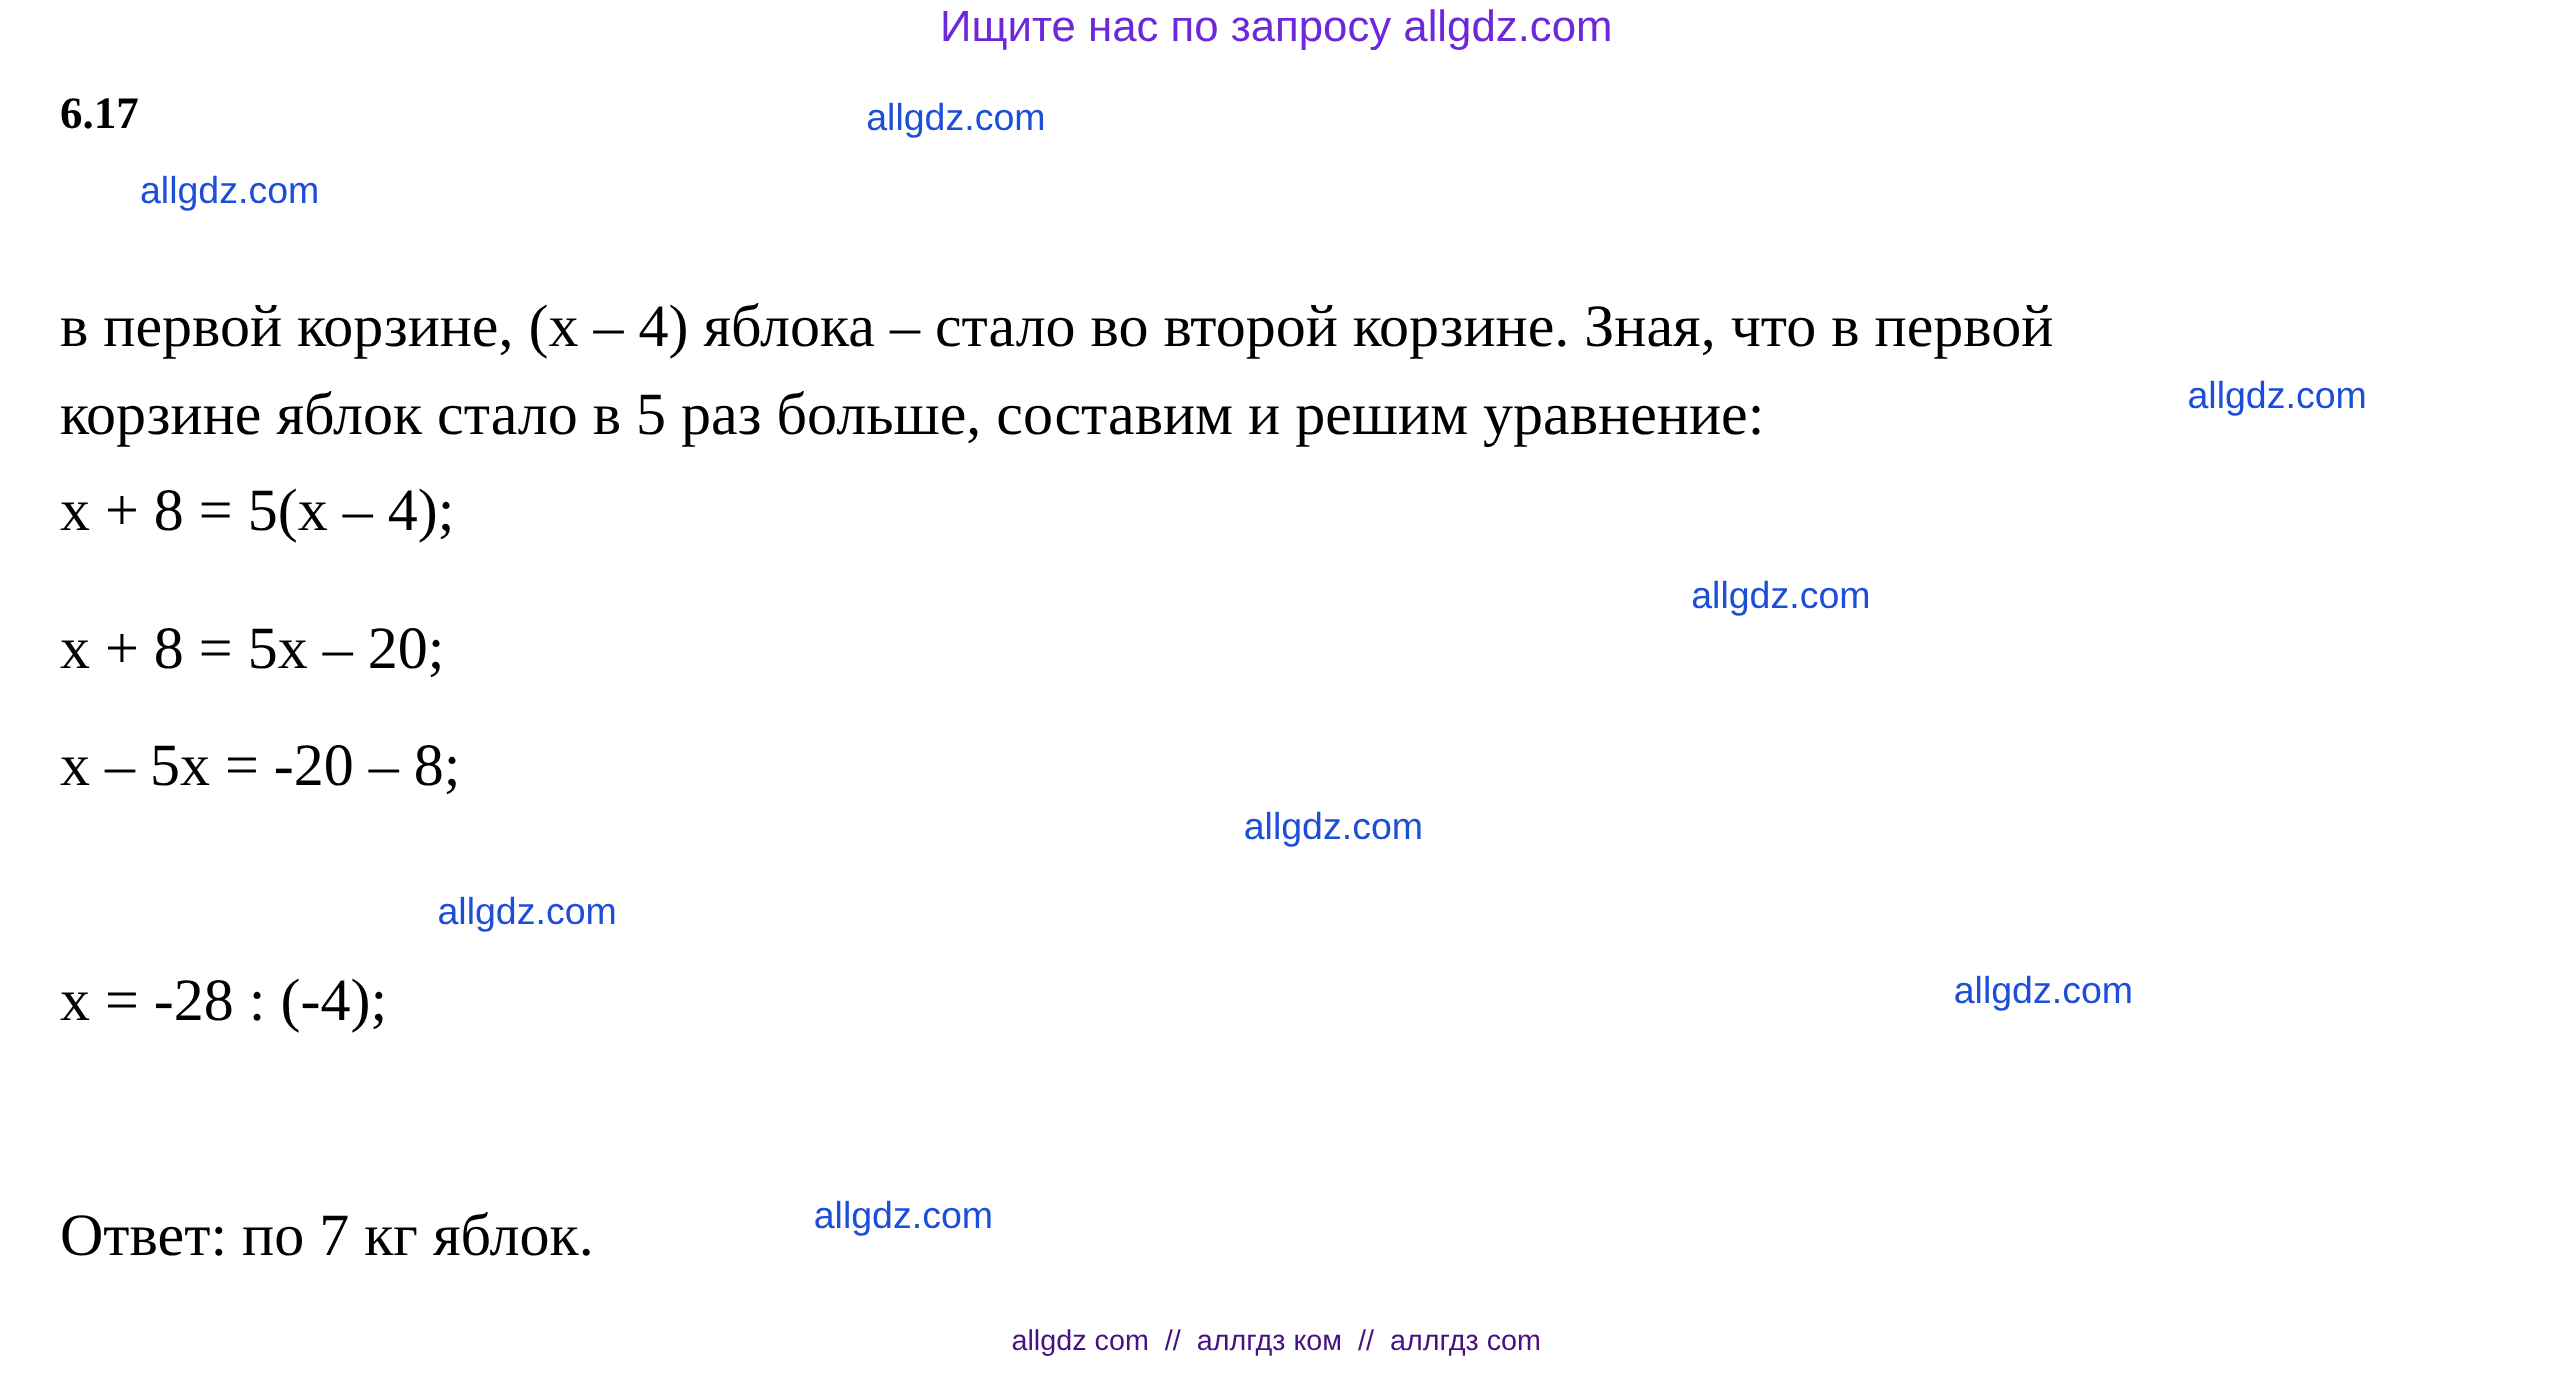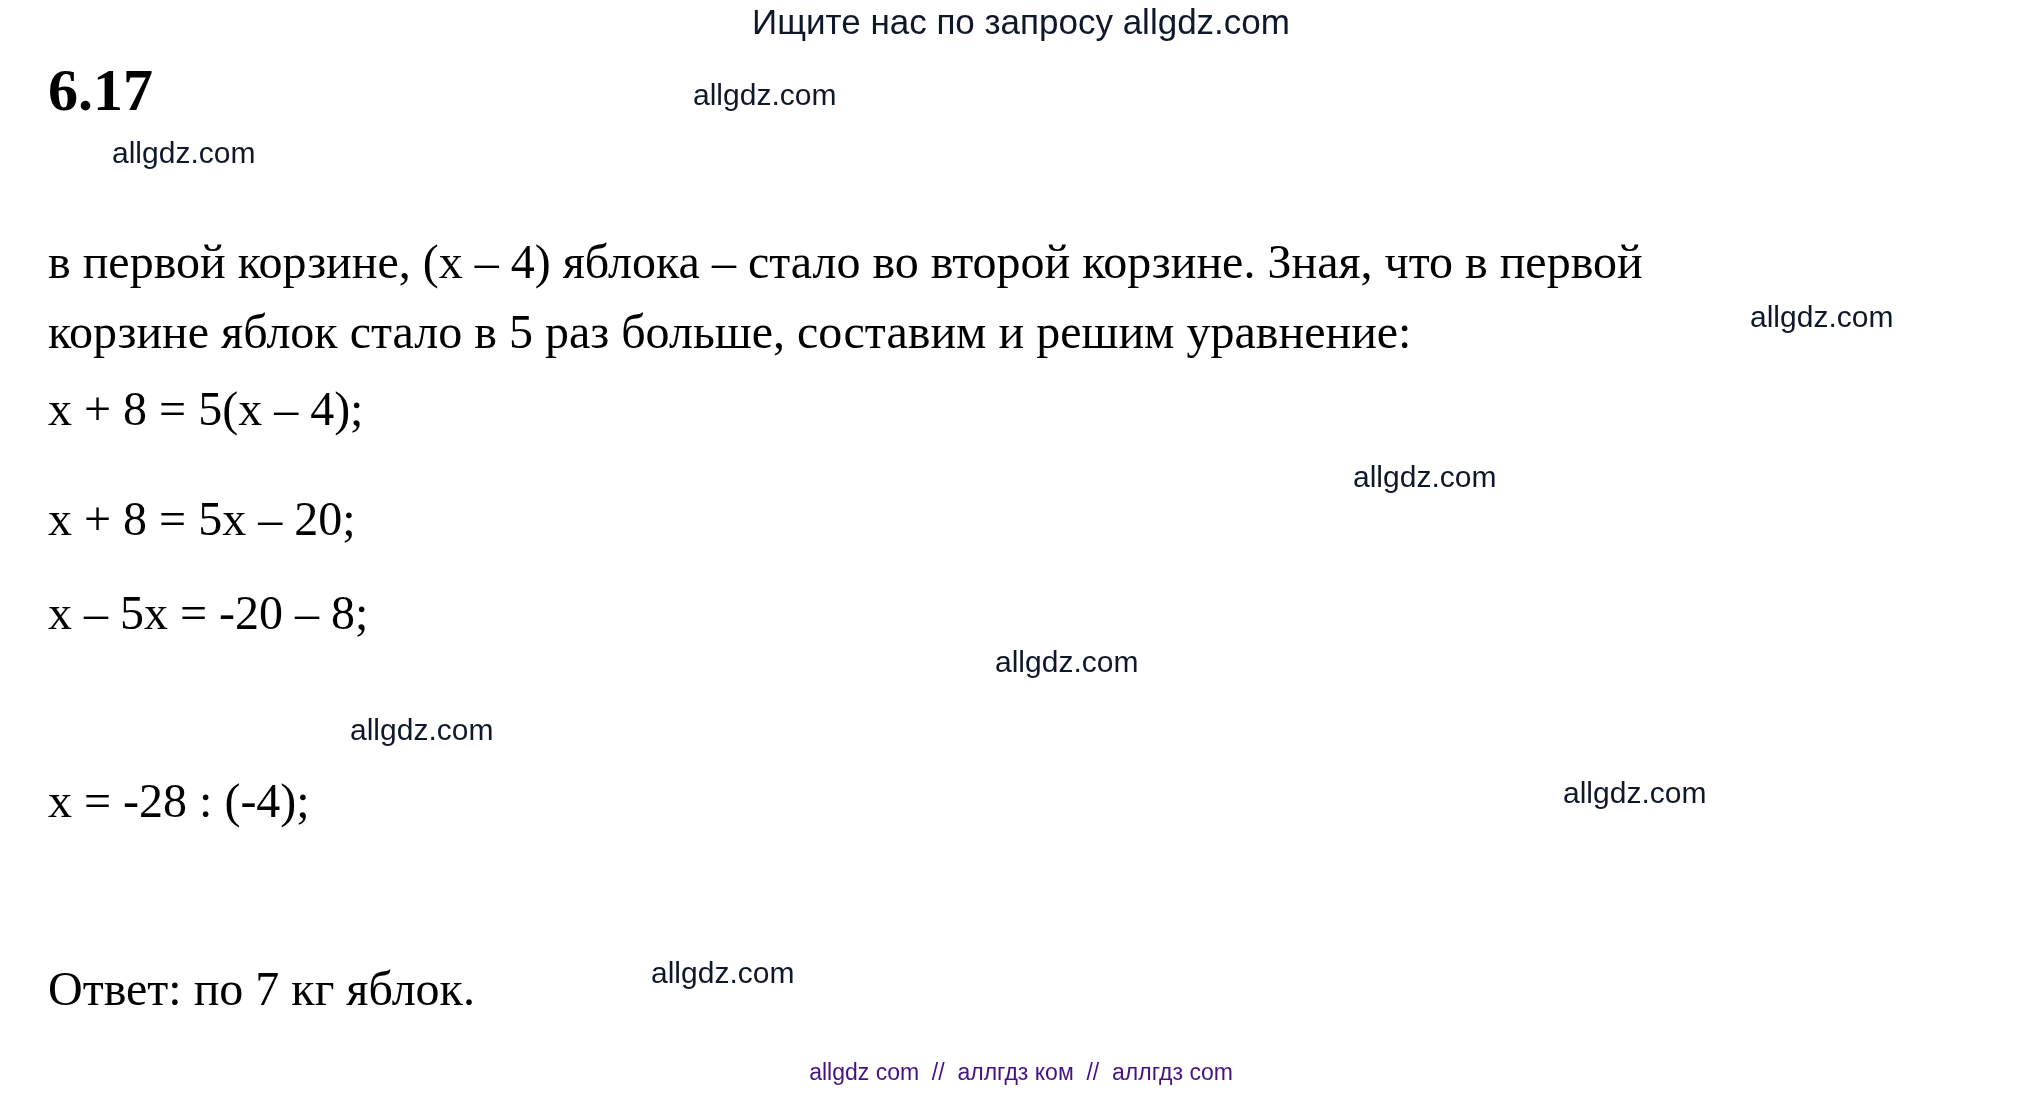--- a/index.html
+++ b/index.html
@@ -19,36 +19,36 @@
   .abs { position: absolute; }
 
   .green-header {
     top: 2px;
     left: 0;
     width: 100%;
     text-align: center;
     font-family: "Liberation Sans", sans-serif;
     font-size: 35px;
     line-height: 40px;
-    color: #0f172a;
+    color: #6d28d9;
     white-space: pre;
   }
   .problem-number {
     left: 48px;
     top: 60px;
     font-family: "Liberation Serif", serif;
     font-weight: bold;
-    font-size: 60px;
+    font-size: 36px;
     line-height: 60px;
   }
   .wm {
     font-family: "Liberation Sans", sans-serif;
     font-size: 30px;
     line-height: 34px;
-    color: #0f172a;
+    color: #1d4ed8;
     white-space: pre;
   }
   .wm-top-center   { left: 693px;  top: 78px; }
   .wm-below-number { left: 112px;  top: 136px; }
   .wm-line3        { left: 1750px; top: 300px; }
   .wm-mid-right    { left: 1353px; top: 460px; }
   .wm-center       { left: 995px;  top: 645px; }
   .wm-left         { left: 350px;  top: 713px; }
   .wm-low-right    { left: 1563px; top: 776px; }
   .wm-bottom       { left: 651px;  top: 956px; }

